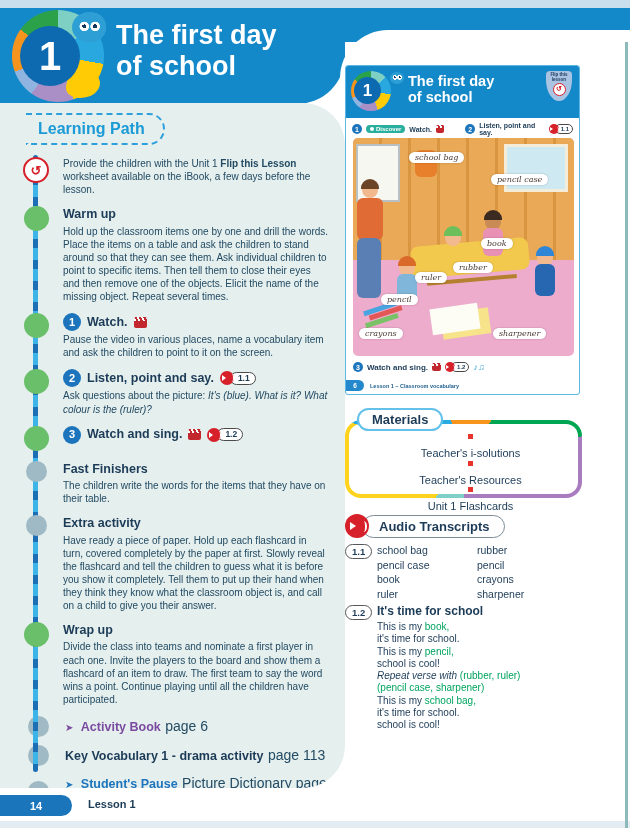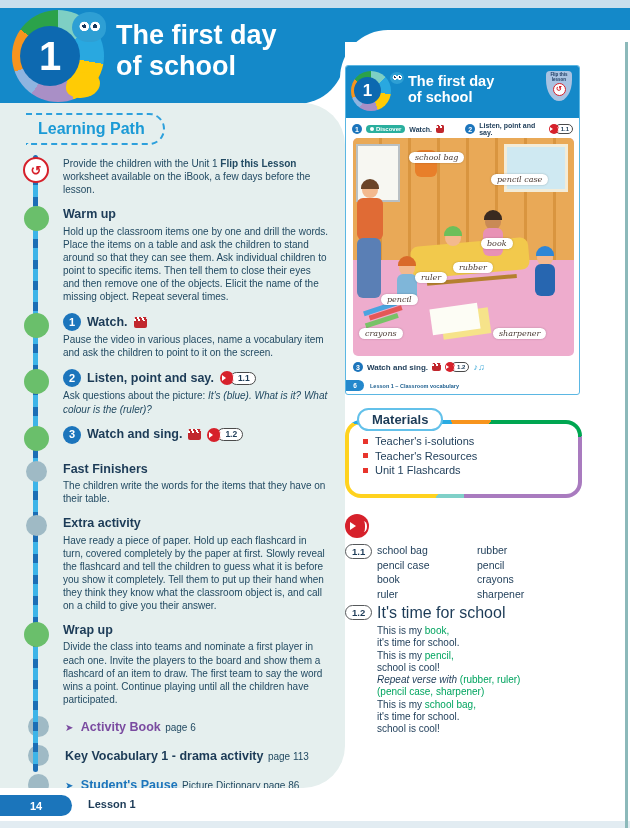--- a/index.html
+++ b/index.html
@@ -64,21 +64,21 @@
   .spk-wave{width:4px;height:8px;border-right:1.4px solid #fff;border-radius:50%;}
   .audio-pill{margin-left:-4px;background:#fff;border:1.5px solid #4a4a4a;border-radius:8px;
               padding:0 5px 0 7px;font-size:8.5px;font-weight:bold;color:#1c3b57;line-height:11px;z-index:1;}
   .audio-badge.sm .audio-circ{width:10px;height:10px;}
   .audio-badge.sm .spk-tri{border-width:2px;border-left-width:3px;margin-left:1px;}
   .audio-badge.sm .spk-wave{width:3px;height:5px;}
   .audio-badge.sm .audio-pill{font-size:6px;line-height:8px;padding:0 3px 0 5px;border-radius:5px;}
 
   .res-row{display:flex;align-items:center;gap:13px;margin:0 16px 8px 24px;}
   .res-label{font-weight:bold;font-size:12.5px;}
-  .res-detail{font-size:10px;color:#234b63;}
+  .res-detail{font-size:14px;color:#234b63;}
   .purple{color:#7a4ba0;} .blue{color:#1c75bc;} .dark{color:#1c3b57;}
   .res-arrow{font-size:10px;margin-right:3px;}
 
   
   .minibook{position:absolute;left:345px;top:65px;width:235px;height:330px;background:#fff;
             border:1.5px solid #5bb7e3;border-radius:3px;box-sizing:border-box;overflow:hidden;}
   .mb-header{position:relative;height:52px;background:#1489c9;}
   .mb-wheel{position:absolute;left:5px;top:5px;width:40px;height:40px;border-radius:50%;
          background:conic-gradient(from 0deg,#7ecfc4 0 45deg,#29a8e0 45deg 100deg,#ffcb05 100deg 160deg,
          #a98fc6 160deg 215deg,#8fb4e0 215deg 250deg,#f7941d 250deg 305deg,#2ba24a 305deg 360deg);}
@@ -129,37 +129,37 @@
   .mb-foottxt{font-size:5.5px;font-weight:bold;color:#1c5e8e;}
 
   
   .materials{position:absolute;left:345px;top:420px;width:237px;height:78px;border-radius:16px;padding:4px;
       box-sizing:border-box;
       background:conic-gradient(from 0deg,#f7941d 0 10%,#00a651 10% 22%,#a97bbf 22% 50%,#7fd0c8 50% 60%,
                  #ffd21e 60% 80%,#29abe2 80% 95%,#f7941d 95% 100%);}
   .materials-inner{width:100%;height:100%;background:#fff;border-radius:12px;padding:10px 0 0 14px;box-sizing:border-box;}
   .materials-title{position:absolute;top:-12px;left:12px;background:#fff;border:2.5px solid #63c1ea;
       border-radius:15px;padding:2px 13px;font-weight:bold;font-size:13px;color:#1c3b57;}
-  .mat-item{display:flex;align-items:center;gap:7px;font-size:11px;color:#1c3b57;line-height:14.5px;}
+  .mat-item{display:flex;align-items:center;gap:7px;font-size:11px;color:#1c3b57;line-height:14.5px;flex-direction:column;}
   .mat-bullet{flex:none;width:5px;height:5px;background:#e8342c;}
 
   
   .at-head{position:absolute;left:345px;top:514px;display:flex;align-items:center;}
   .at-icon{width:24px;height:24px;border-radius:50%;background:#d6212b;display:flex;align-items:center;
            justify-content:center;position:relative;z-index:2;}
   .at-icon .spk-tri{border-width:4px;border-left-width:6px;}
   .at-icon .spk-wave{width:5px;height:11px;border-right-width:2px;}
   .at-title{margin-left:-7px;background:#fff;border:1.6px solid #7d8d98;border-radius:14px;
             padding:3px 14px 3px 16px;font-weight:bold;font-size:13px;color:#1c3b57;}
   .tr-block{position:absolute;left:345px;width:237px;}
   .tr-badge{position:absolute;left:0;top:1px;background:#fff;border:1.6px solid #55585a;border-radius:9px;
             padding:0 6px;font-size:9.5px;font-weight:bold;color:#1c3b57;line-height:13px;}
   .tr-cols{margin-left:32px;display:flex;}
   .tr-col{width:100px;font-size:10.5px;line-height:14.5px;color:#1c3b57;}
-  .tr-heading{margin-left:32px;font-weight:normal;font-size:16px;color:#1c3b57;margin-bottom:3px;}
+  .tr-heading{margin-left:32px;font-weight:bold;font-size:12px;color:#1c3b57;margin-bottom:3px;}
   .tr-lines{margin-left:32px;font-size:10px;line-height:12.3px;color:#1c3b57;}
   .hl{color:#00a45f;}
 
   
   .foot-pill{position:absolute;left:0;top:795px;width:72px;height:21px;background:#1b75bb;
              border-radius:0 12px 12px 0;color:#fff;font-weight:bold;font-size:11px;
              display:flex;align-items:center;justify-content:center;}
   .foot-label{position:absolute;left:88px;top:798px;font-weight:bold;font-size:11px;color:#1c3b57;}
   .bottom-strip{position:absolute;left:0;top:821px;width:630px;height:7px;background:#e2ecf2;}
   .edge-line{position:absolute;left:625px;top:42px;width:3px;height:786px;background:#8cb9ba;}
@@ -429,20 +429,21 @@
           <span>Unit 1 Flashcards</span>
         </div>
     </div>
   </div>
 
   <div class="at-head">
     <span class="at-icon">
         <span class="spk-tri"></span>
         <span class="spk-wave"></span>
       </span>
+    <span class="at-title">Audio Transcripts</span>
   </div>
 
   <div class="tr-block" style="top:543px;">
     <span class="tr-badge">1.1</span>
     <div class="tr-cols">
       <div class="tr-col">
         <div>school bag</div>
         <div>pencil case</div>
         <div>book</div>
         <div>ruler</div>

